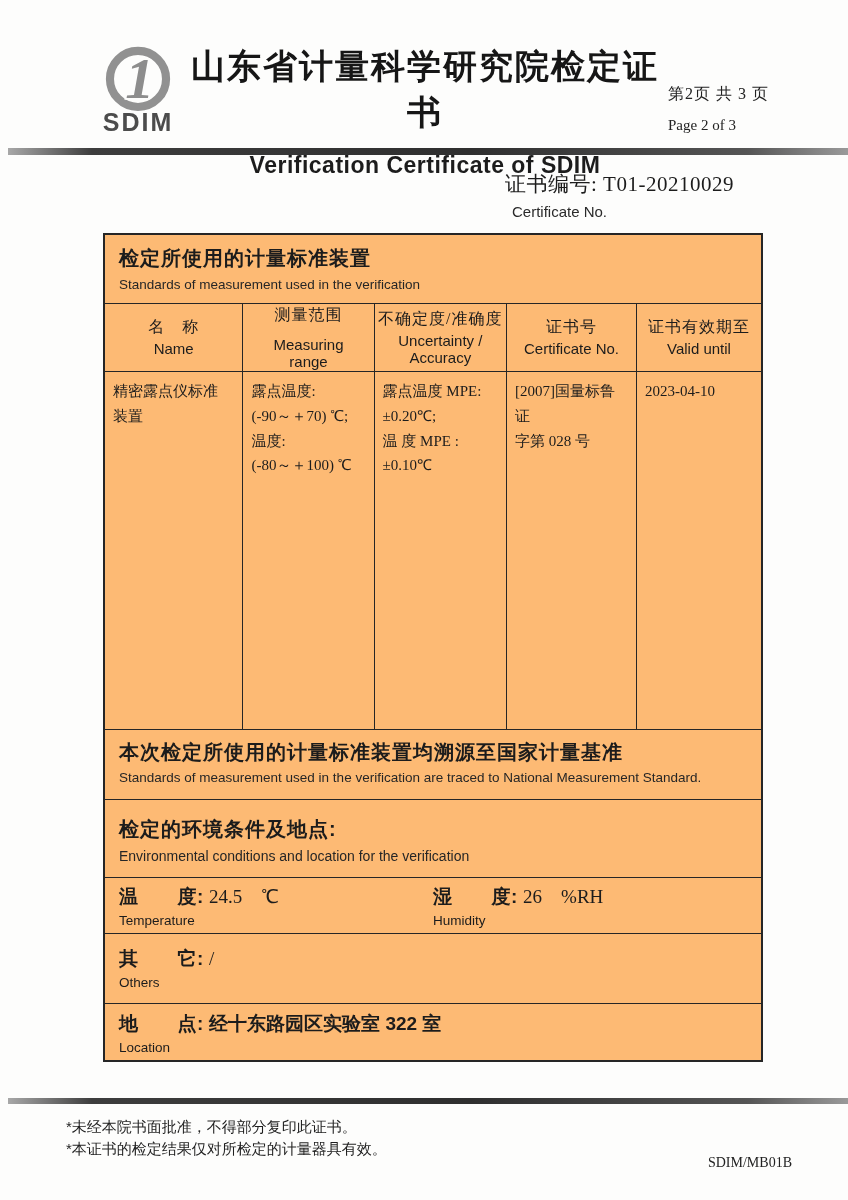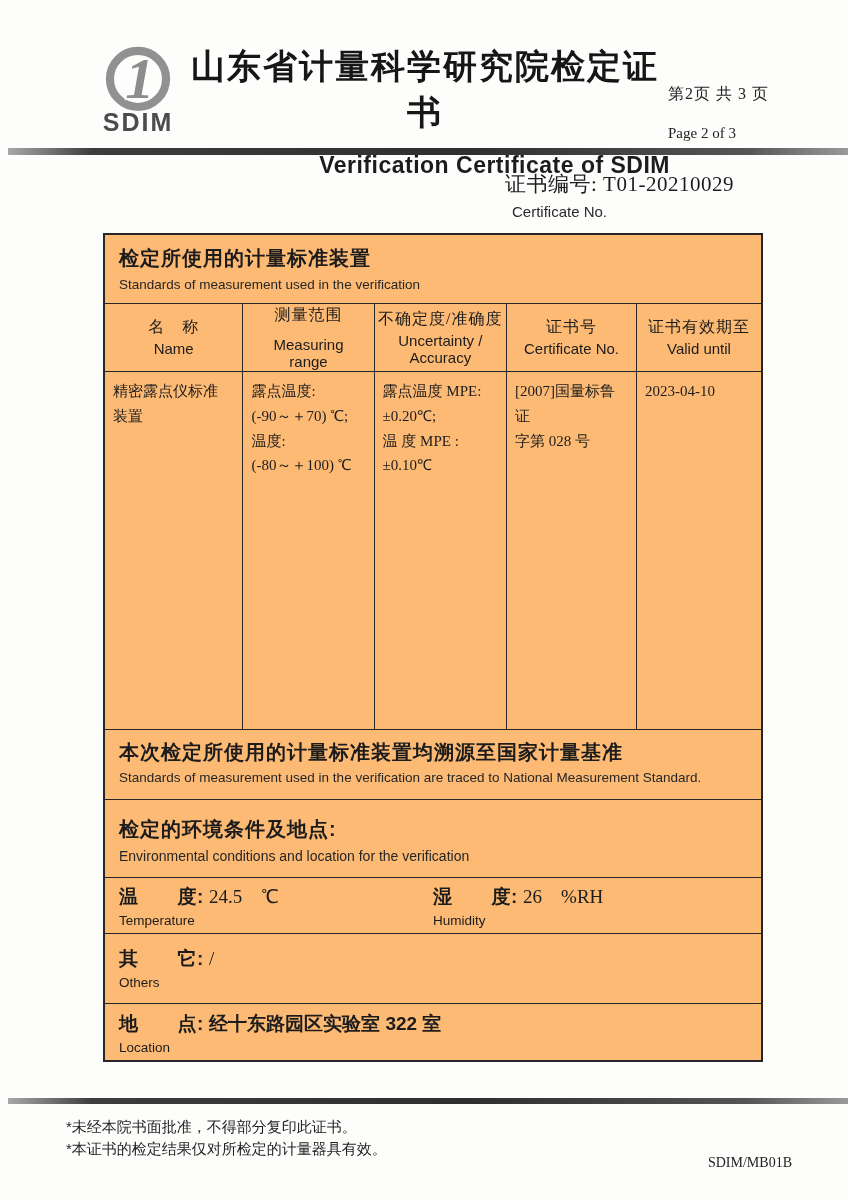--- a/index.html
+++ b/index.html
@@ -7,25 +7,25 @@
     position:relative; width:848px; height:1200px; margin:0 auto;
     background:#fdfdfc; overflow:hidden; color:#1c1c1c;
     font-family:"Liberation Sans",sans-serif;
   }
   
   .logo{position:absolute; left:86px; top:40px; width:104px; text-align:center;}
   .logo svg{width:84px; height:76px; display:block; margin:0 auto;}
   .logo-text{font-weight:bold; font-size:25px; letter-spacing:2px; color:#4c4c4c; margin-top:-8px;}
   .title-block{position:absolute; left:180px; top:44px; width:490px; text-align:center;}
   .title-cn{font-size:34px; font-weight:bold; letter-spacing:2px; color:#161616;}
-  .title-en{font-size:23px; font-weight:bold; margin-top:16px; letter-spacing:.5px;text-align:right;}
+  .title-en{font-size:23px; font-weight:bold; margin-top:16px; letter-spacing:.5px;}
   .page-info{position:absolute; left:668px; top:84px; width:130px; text-align:left;
     font-family:"Liberation Serif",serif; color:#222;}
   .page-info-cn{font-size:16px; letter-spacing:1px;}
-  .page-info-en{font-size:15px; margin-top:20px;font-family:Liberation Serif, serif;}
+  .page-info-en{font-size:15px; margin-top:12px;font-family:Liberation Serif, serif;}
   .divider{position:absolute; left:8px; right:0; height:7px;
     background:linear-gradient(90deg,#a8a8a8,#3d3d3d 10%,#2f2f2f 55%,#555 88%,#9a9a9a);}
   .divider-top{top:148px;}
   .divider-bottom{top:1098px; height:6px;}
   
   .cert-no{position:absolute; left:505px; top:170px; font-size:21px;
     font-family:"Liberation Serif",serif; letter-spacing:.5px;}
   .cert-no-en{position:absolute; left:512px; top:203px; font-size:15px; color:#2a2a2a;}
   
   .tbl{position:absolute; left:103px; top:233px; width:660px; border:2px solid #262626;

